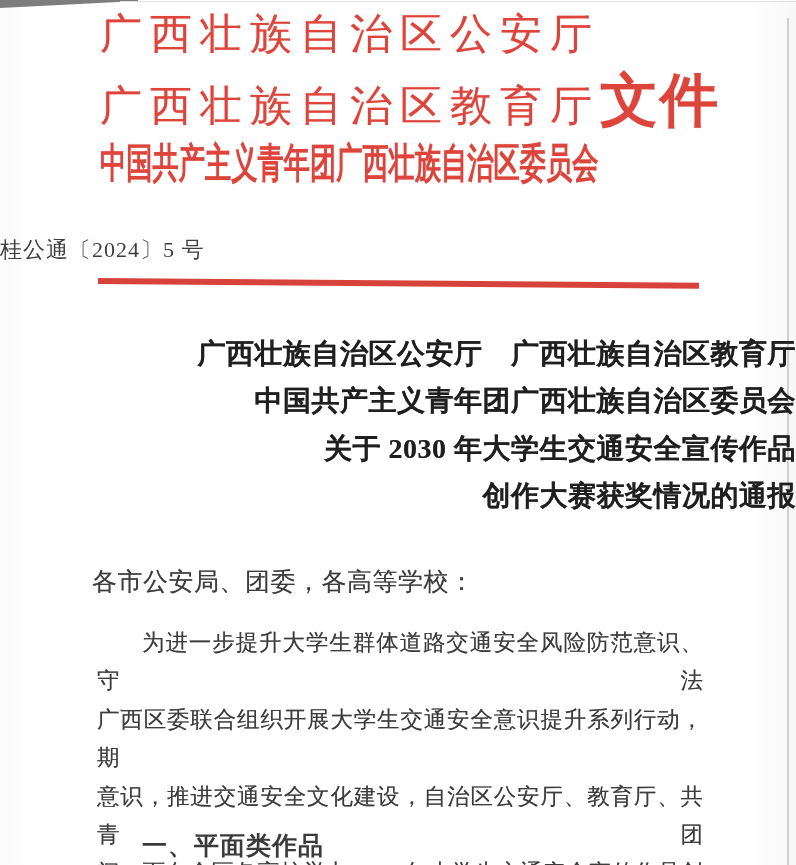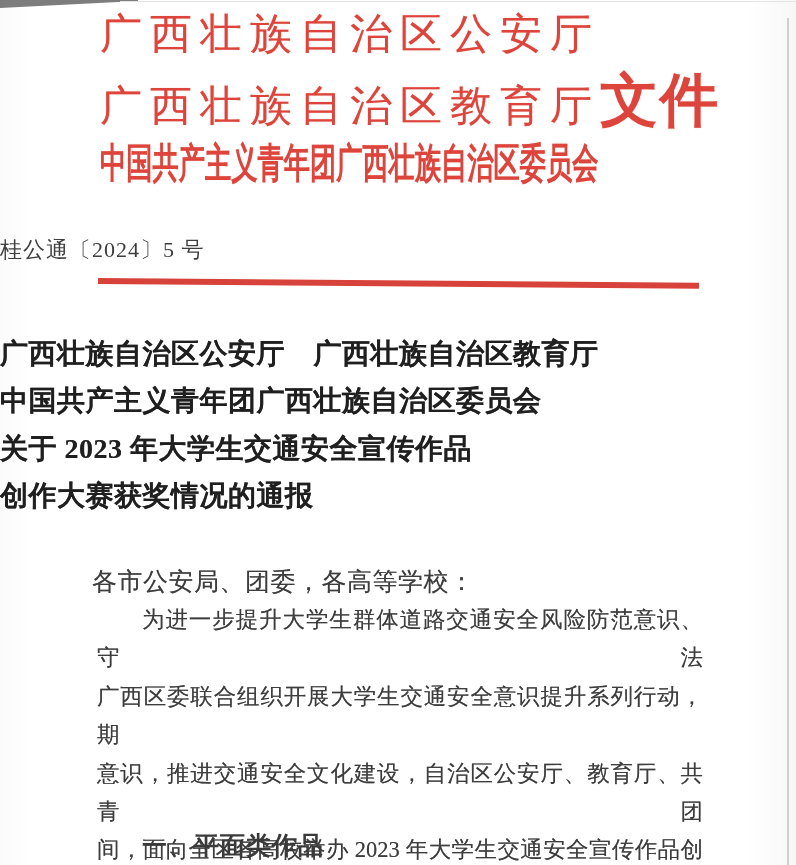--- a/index.html
+++ b/index.html
@@ -53,39 +53,39 @@
     font-size: 22px; line-height: 1;
     color: var(--ink, #3d3d3d); letter-spacing: 1px;
   }
   .rule {
     position: absolute; left: 98px; top: 278px; width: 601px; height: 6px;
     background: var(--rule_red, #d7423b);
     transform: rotate(0.45deg); transform-origin: left center;
   }
   .title {
     position: absolute; left: 0; top: 330px; width: 100%;
-    text-align: left; font-weight: 700;
+    text-align: right; font-weight: 700;
     font-size: 28px; line-height: 47.3px; letter-spacing: 0.5px;
     color: var(--title_ink, #1f1f1f);
     text-shadow: 0 0 0.6px rgba(30,30,30,.7);
   }
   .salutation {
     position: absolute; left: 92px; top: 569px;
     font-size: 25px; line-height: 1; letter-spacing: 0.5px;
     color: var(--ink, #3d3d3d);
     text-shadow: 0 0 0.6px rgba(60,60,60,.6);
   }
   .para {
     position: absolute; left: 97px; top: 601px; width: 606px;
     font-size: 22.5px; line-height: 38.4px; color: var(--ink, #3d3d3d);
     text-shadow: 0 0 0.6px rgba(60,60,60,.6);
   }
   .pl { width: 100%; }
   .just { text-align: justify; text-align-last: justify; }
-  .indent { text-indent: 2em; }
+  .indent { text-indent: 2em; margin-top: 23px; }
   .sec {
     position: absolute; left: 142px; top: 833px;
     font-family: "Liberation Sans", "DejaVu Sans", sans-serif;
     font-weight: 700; font-size: 25px; line-height: 1; letter-spacing: 1px;
     color: var(--heading_ink, #3a3a3a);
   }
 </style>
 </head>
 <body>
 
@@ -101,21 +101,21 @@
 
   <div class="hdr3">中国共产主义青年团广西壮族自治区委员会</div>
 
   <div class="docnum">桂公通〔2024〕5 号</div>
 
   <div class="rule"></div>
 
   <div class="title">
     <div>广西壮族自治区公安厅　广西壮族自治区教育厅</div>
     <div>中国共产主义青年团广西壮族自治区委员会</div>
-    <div>关于 2023 年大学生交通安全宣传作品</div>
+    <div>关于 2030 年大学生交通安全宣传作品</div>
     <div>创作大赛获奖情况的通报</div>
   </div>
 
   <div class="salutation">各市公安局、团委，各高等学校：</div>
 
   <div class="para">
     <div class="pl just indent">为进一步提升大学生群体道路交通安全风险防范意识、守法</div>
     <div class="pl just">广西区委联合组织开展大学生交通安全意识提升系列行动，期</div>
     <div class="pl just">意识，推进交通安全文化建设，自治区公安厅、教育厅、共青团</div>
     <div class="pl just">间，面向全区各高校举办 2023 年大学生交通安全宣传作品创作</div>

